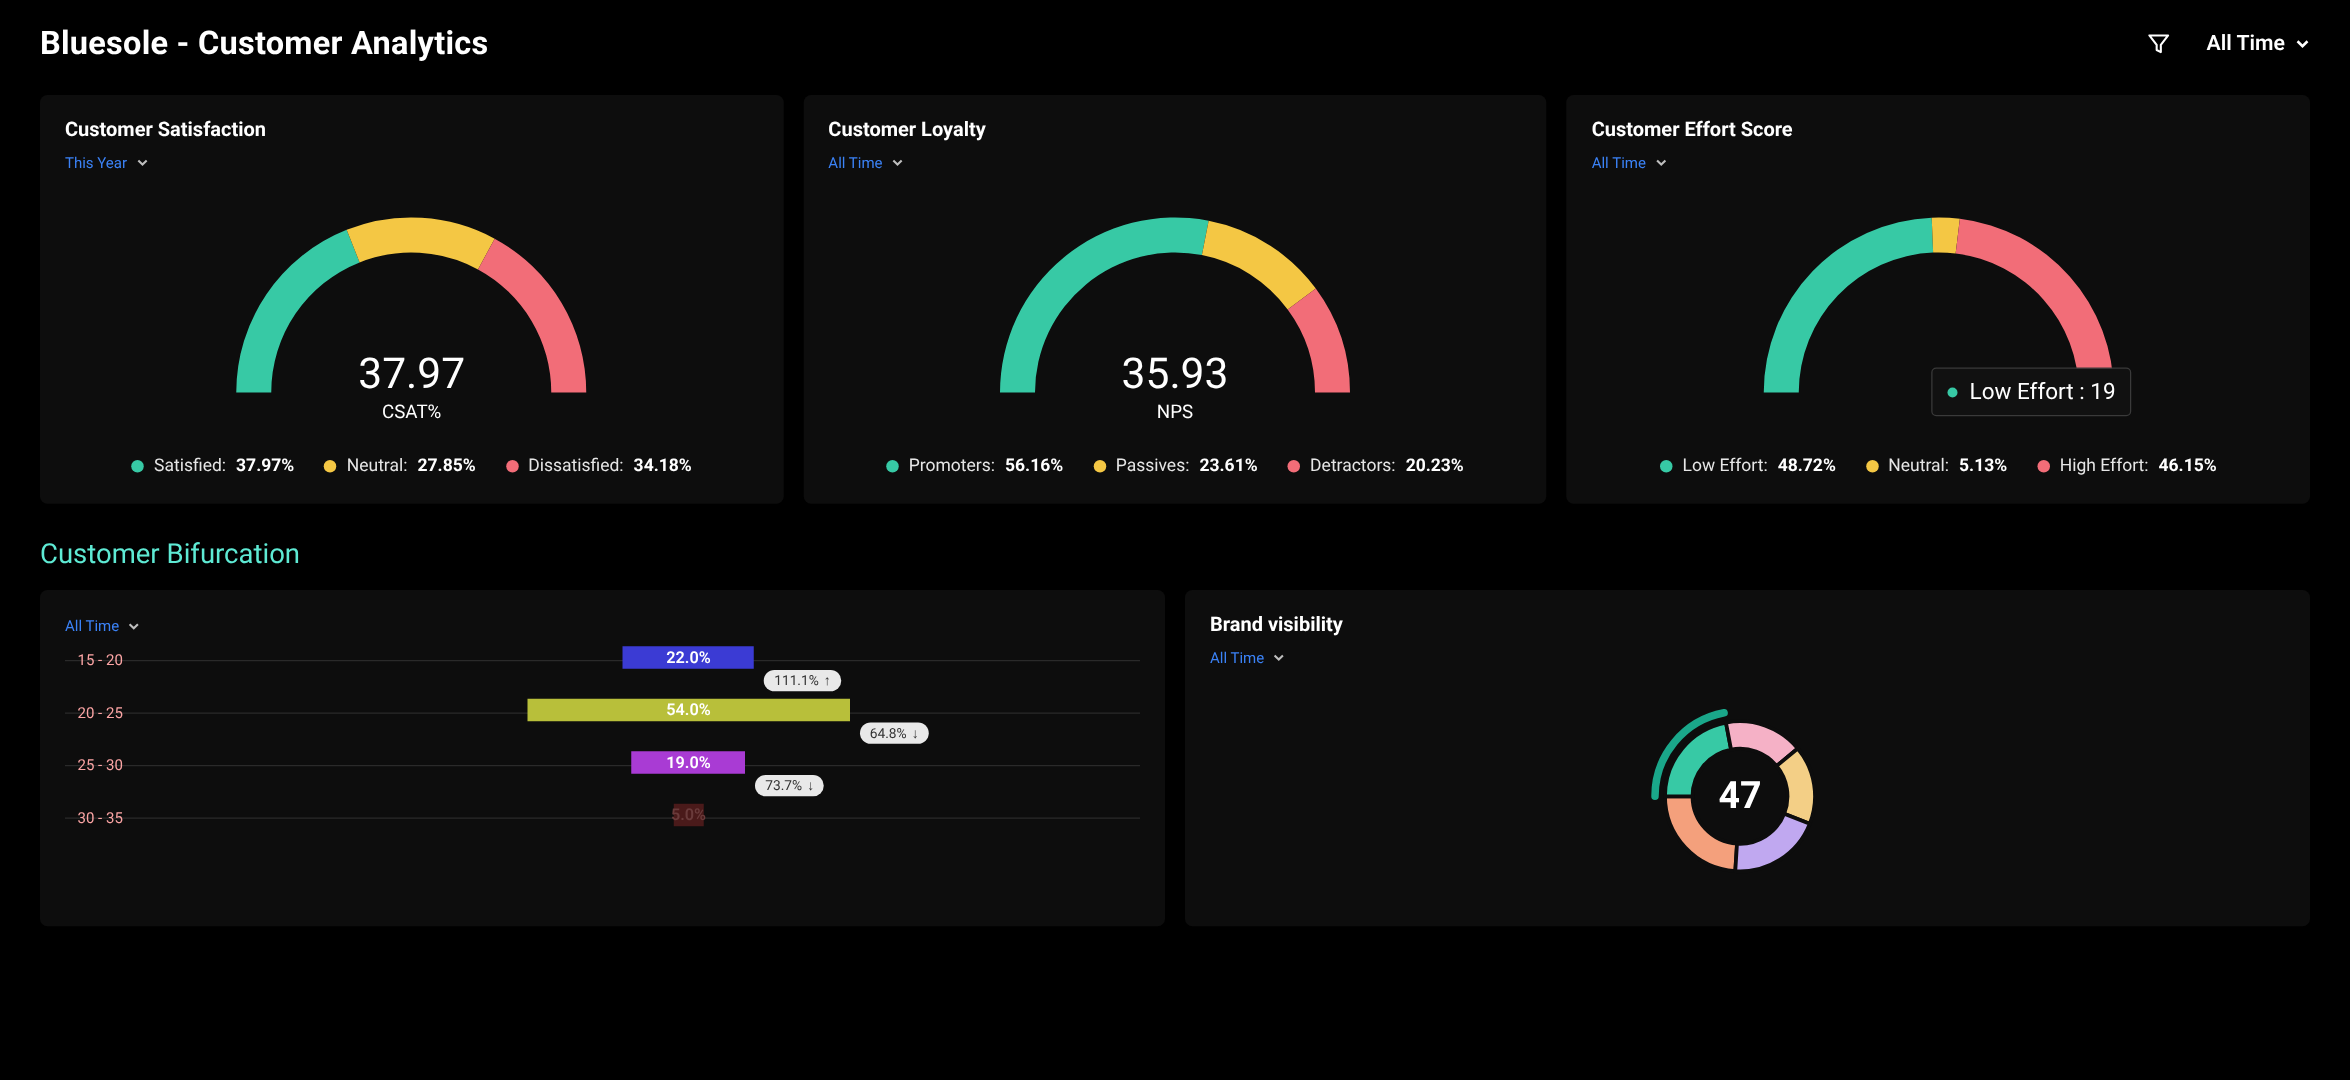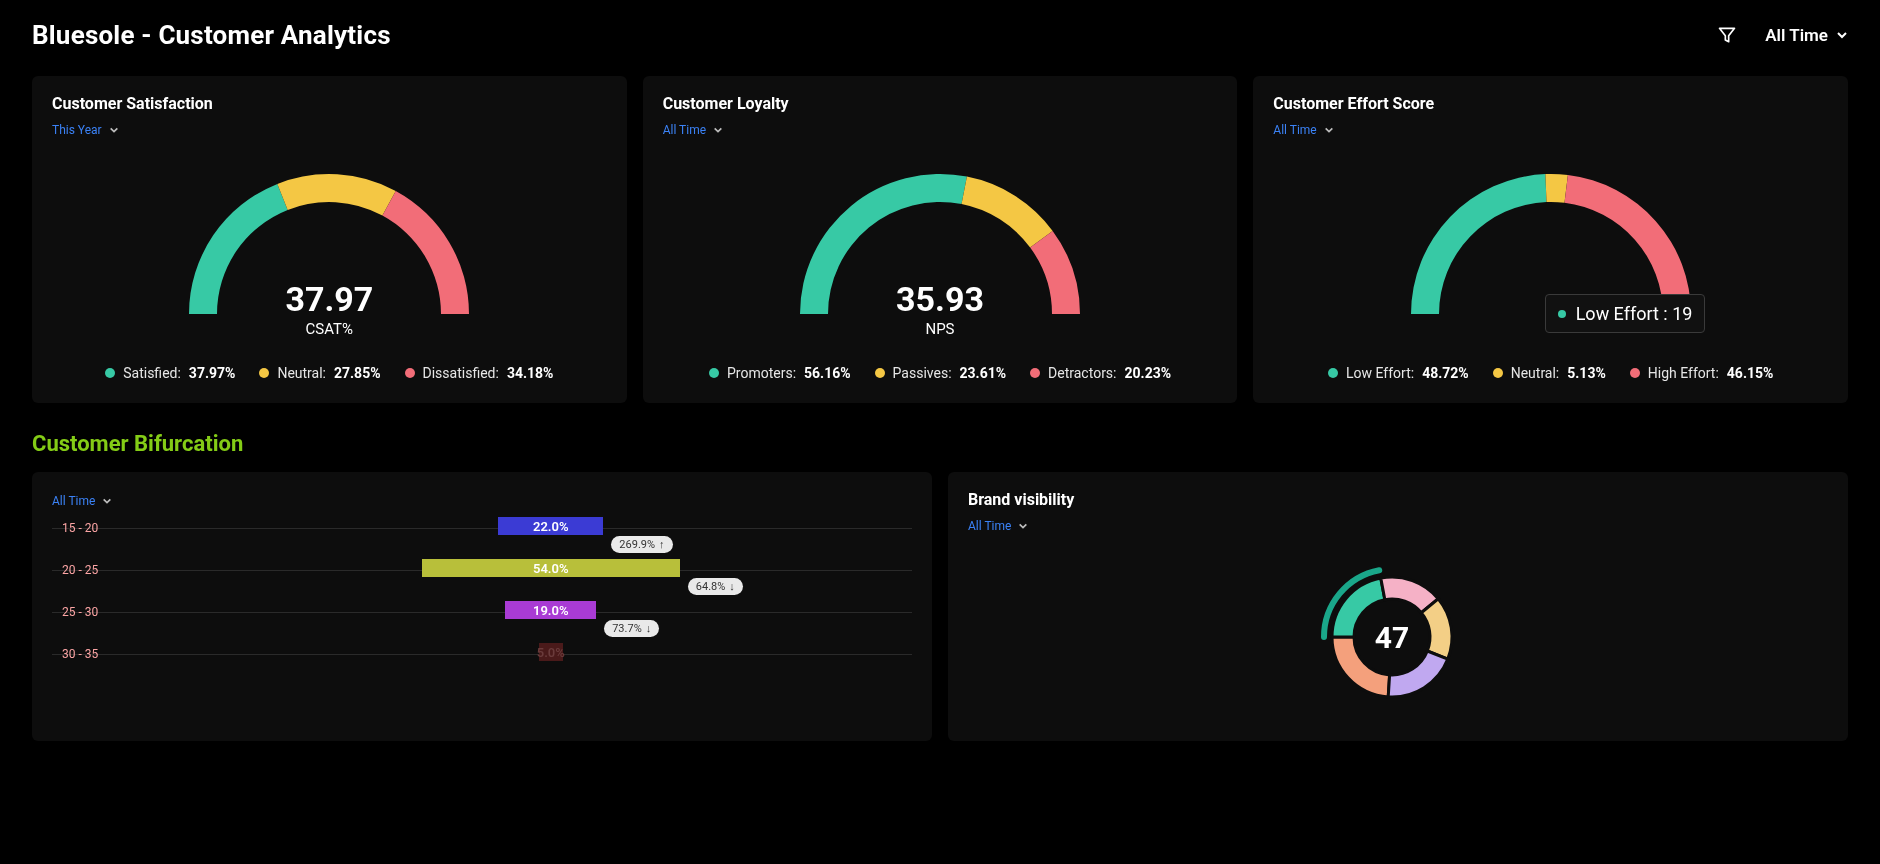--- a/index.html
+++ b/index.html
@@ -14,33 +14,33 @@
 
   .row-gauges{display:flex;gap:16px;margin-bottom:28px}
   .card{background:#0d0d0d;border-radius:6px;padding:18px 20px 22px;flex:1;min-width:0;position:relative}
   .card-title{font-size:16px;font-weight:700;margin-bottom:6px}
   .card-dd{font-size:12px;color:#3b82f6;display:inline-flex;align-items:center;gap:6px;cursor:pointer;margin-bottom:10px}
   .card-dd .chev svg{width:10px;height:10px}
 
   .gauge-wrap{display:flex;flex-direction:column;align-items:center;padding-top:12px}
   .gauge{width:300px;height:160px}
   .gauge-center{position:absolute;left:50%;transform:translateX(-50%);text-align:center;top:206px}
-  .gauge-val{font-size:34px;font-weight:700;line-height:1}
+  .gauge-val{font-size:34px;font-weight:400;line-height:1}
   .gauge-lbl{font-size:15px;margin-top:4px}
 
   .tooltip{position:absolute;left:50%;top:218px;transform:translateX(-6px);background:#111;border:1px solid #3a3a3a;border-radius:4px;padding:8px 12px;display:flex;align-items:center;gap:10px;font-size:18px;white-space:nowrap;z-index:5}
   .tt-dot{width:8px;height:8px;border-radius:50%}
 
   .legend{display:flex;justify-content:center;gap:24px;margin-top:46px;font-size:14px;flex-wrap:wrap}
   .lg-item{display:flex;align-items:center;gap:8px}
   .lg-dot{width:10px;height:10px;border-radius:50%}
   .lg-label{color:#e6e6e6}
   .lg-val{font-weight:700}
 
-  .section-h{font-size:22px;color:#84cc16;margin:4px 0 16px;font-weight:700}
+  .section-h{font-size:22px;color:#5eead4;margin:4px 0 16px;font-weight:400}
 
   .row-bottom{display:flex;gap:16px}
   .card-wide{flex:1 1 50%}
 
   .funnel-host{position:relative;height:160px;margin-top:6px}
   .flabel{position:absolute;left:10px;font-size:12px;color:#fca5a5;transform:translateY(-50%)}
   .fline{position:absolute;left:0;right:0;height:1px;background:#2a2a2a}
   .fbar{position:absolute;height:18px;display:flex;align-items:center;justify-content:center;color:#fff;font-size:13px;font-weight:600}
   .fbadge{position:absolute;background:#e9e9e9;color:#333;border-radius:12px;padding:2px 8px;font-size:11px;display:flex;align-items:center;gap:4px}
 
@@ -200,21 +200,21 @@
             <svg viewBox="0 0 12 12" width="10" height="10" fill="none" stroke="#bdbdbd" stroke-width="2">
               <polyline points="2 4 6 8 10 4"></polyline>
             </svg>
           </span>
       </div>
       <div class="funnel-host" id="funnel-host">
           <div class="fline" style="top: 4px;"></div>
           <div class="flabel" style="top: 4px;">15 - 20</div>
           <div class="fbar" style="background: rgb(59, 59, 212); top: -7px; left: 446.244px; width: 105.111px;">22.0%</div>
           <div class="fbadge" style="top: 12px; left: 559.356px;">
-            <span>269.9%</span>
+            <span>111.1%</span>
             <span>↑</span>
           </div>
           <div class="fline" style="top: 46px;"></div>
           <div class="flabel" style="top: 46px;">20 - 25</div>
           <div class="fbar" style="background: rgb(184, 191, 58); top: 35px; left: 369.8px; width: 258px;">54.0%</div>
           <div class="fbadge" style="top: 54px; left: 635.8px;">
             <span>64.8%</span>
             <span>↓</span>
           </div>
           <div class="fline" style="top: 88px;"></div>

